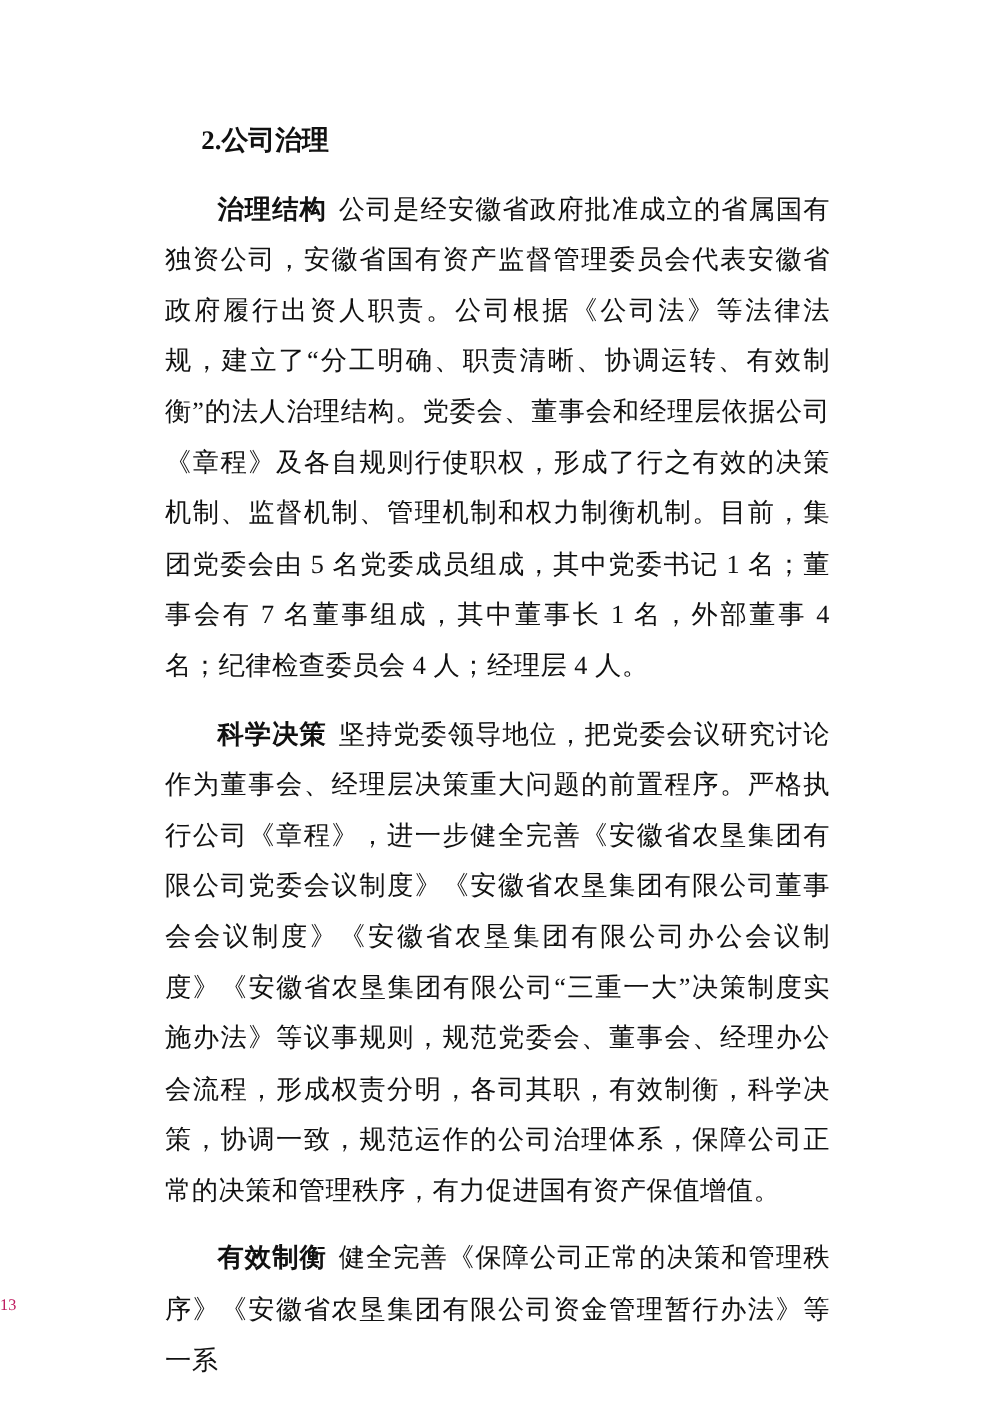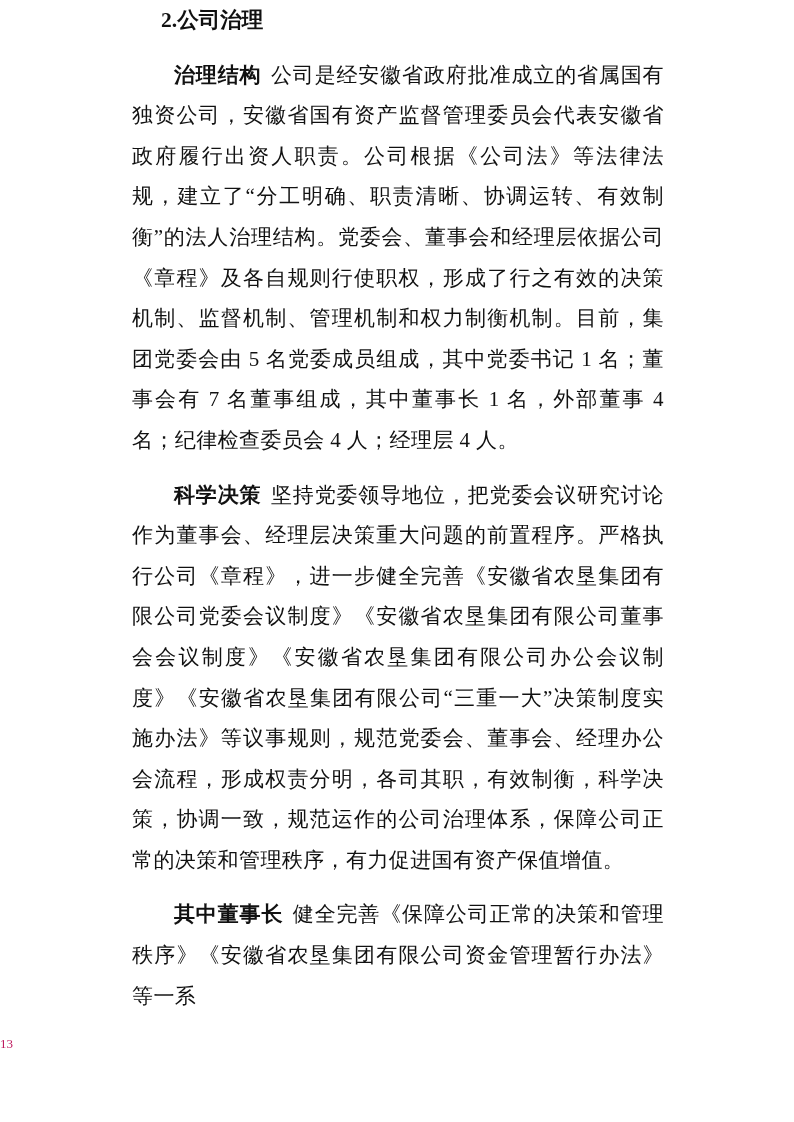--- a/index.html
+++ b/index.html
@@ -14,20 +14,21 @@
     background: #ffffff;
     overflow: hidden;
     font-family: "Liberation Serif", "DejaVu Serif", serif;
     color: #111111;
   }
   .content {
     position: absolute;
     top: 0;
     left: 118px;
     width: 560px;
+    padding-top: 92px;
     font-size: 21px;
     line-height: 40.6px;
   }
   .heading {
     margin: 0;
     padding: 0;
     font-size: 21.5px;
     font-weight: bold;
     text-indent: 2em;
     line-height: 40.6px;
@@ -57,17 +58,17 @@
 <body>
 
 <div class="page">
   <div class="content">
     <h2 class="heading">2.公司治理</h2>
 
     <p class="para"><span class="lead">治理结构</span><span>公司是经安徽省政府批准成立的省属国有独资公司，安徽省国有资产监督管理委员会代表安徽省政府履行出资人职责。公司根据《公司法》等法律法规，建立了“分工明确、职责清晰、协调运转、有效制衡”的法人治理结构。党委会、董事会和经理层依据公司《章程》及各自规则行使职权，形成了行之有效的决策机制、监督机制、管理机制和权力制衡机制。目前，集团党委会由 5 名党委成员组成，其中党委书记 1 名；董事会有 7 名董事组成，其中董事长 1 名，外部董事 4 名；纪律检查委员会 4 人；经理层 4 人。</span></p>
 
     <p class="para"><span class="lead">科学决策</span><span>坚持党委领导地位，把党委会议研究讨论作为董事会、经理层决策重大问题的前置程序。严格执行公司《章程》，进一步健全完善《安徽省农垦集团有限公司党委会议制度》《安徽省农垦集团有限公司董事会会议制度》《安徽省农垦集团有限公司办公会议制度》《安徽省农垦集团有限公司“三重一大”决策制度实施办法》等议事规则，规范党委会、董事会、经理办公会流程，形成权责分明，各司其职，有效制衡，科学决策，协调一致，规范运作的公司治理体系，保障公司正常的决策和管理秩序，有力促进国有资产保值增值。</span></p>
 
-    <p class="para"><span class="lead">其中董事长</span><span>健全完善《保障公司正常的决策和管理秩序》《安徽省农垦集团有限公司资金管理暂行办法》等一系</span></p>
+    <p class="para"><span class="lead">有效制衡</span><span>健全完善《保障公司正常的决策和管理秩序》《安徽省农垦集团有限公司资金管理暂行办法》等一系</span></p>
   </div>
 
   <div class="page-number">13</div>
 </div>
 
 </body></html>

